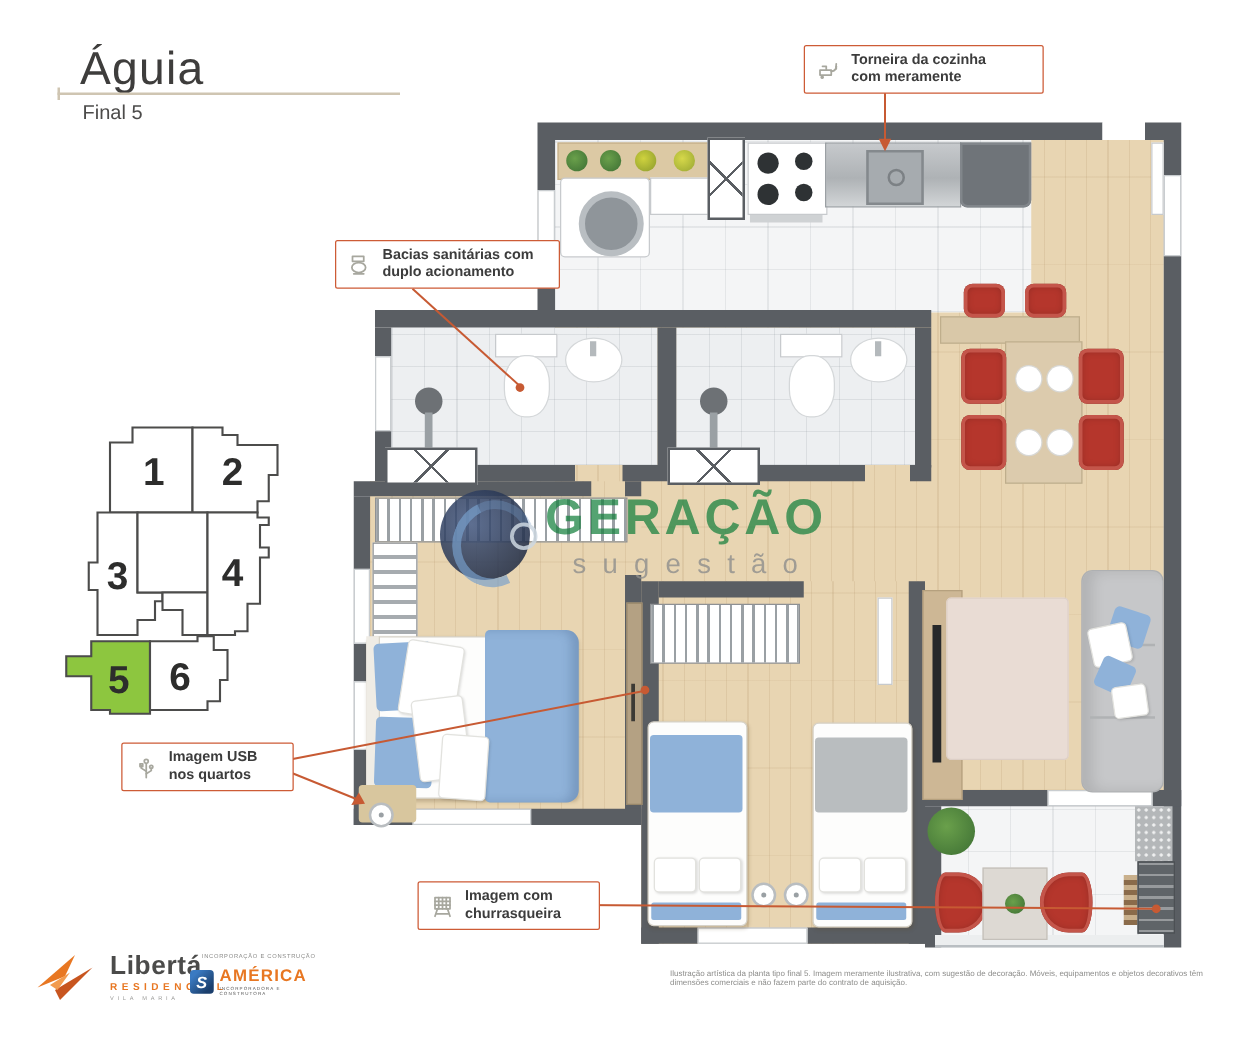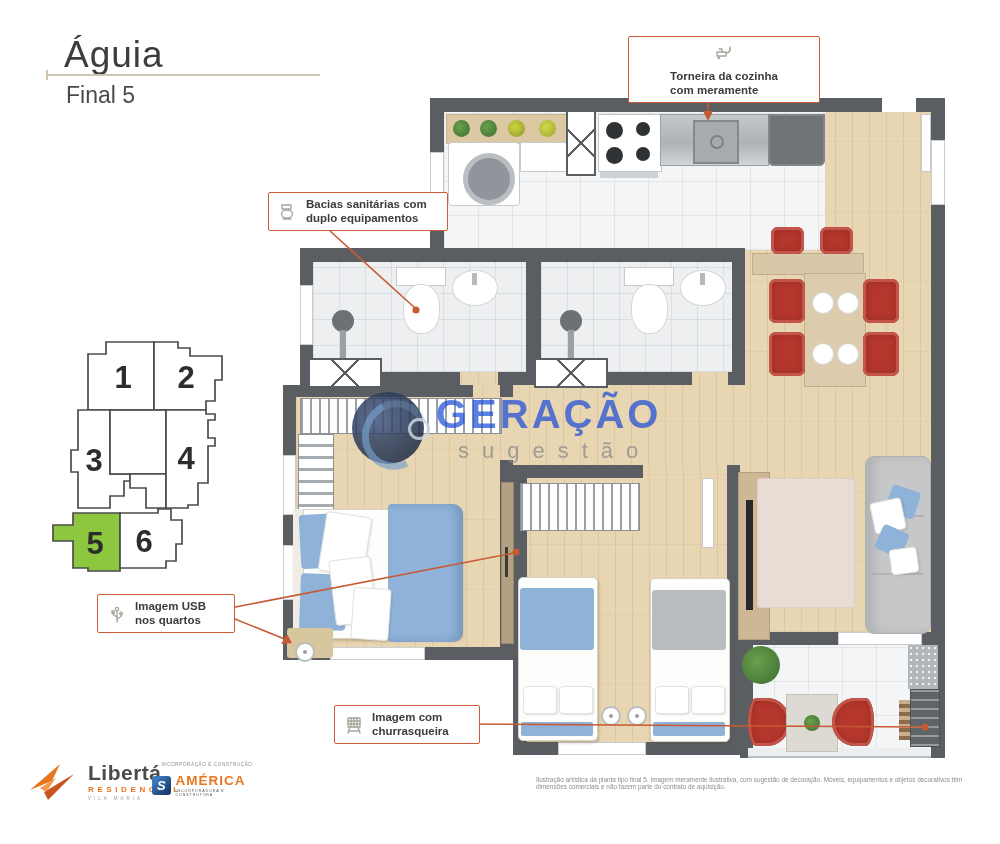--- a/index.html
+++ b/index.html
@@ -4,21 +4,21 @@
 <style>
   html,body{margin:0;padding:0;background:#fff;}
   body{width:1000px;height:844px;position:relative;overflow:hidden;
        font-family:"Liberation Sans",sans-serif;-webkit-font-smoothing:antialiased;}
   .abs{position:absolute;}
 
   
   .title{left:64px;top:34px;font-size:37px;color:#3e3d3c;letter-spacing:1px;font-weight:400;}
   .title-rule{left:46px;top:74px;width:274px;height:2px;background:#cfc5b2;}
   .title-tick{left:46px;top:70px;width:2px;height:10px;background:#cfc5b2;}
-  .subtitle{left:66px;top:82px;font-size:23px;color:#4c4b4a;}
+  .subtitle{left:66px;top:82px;font-size:16px;color:#4c4b4a;}
 
   
   .callout{position:absolute;background:#fff;border:1.5px solid #cd5b36;border-radius:2px;
            display:flex;align-items:center;gap:8px;padding:5px 9px;z-index:70;}
   .callout .txt{font-size:11.5px;font-weight:bold;color:#3c3c3c;line-height:1.18;}
   .callout svg{flex:0 0 auto;}
   .ico{stroke:#a7a79e;fill:none;stroke-width:1.4;stroke-linecap:round;stroke-linejoin:round;}
 
   
   .kp-unit{fill:#ffffff;stroke:#4c4c4b;stroke-width:1.7;}
@@ -57,21 +57,21 @@
   .plantdot{border-radius:50%;background:radial-gradient(circle at 40% 40%,#6aa04b,#3c6e33);}
 
   
   .wm{z-index:50;pointer-events:none;}
   .wm-circle{left:352px;top:392px;width:72px;height:72px;border-radius:50%;
              background:radial-gradient(circle at 35% 38%,#41557d,#131d33);opacity:.85;}
   .wm-crescent{left:362px;top:400px;width:52px;height:56px;border-radius:50%;
                border:7px solid rgba(120,160,205,.75);border-right-color:transparent;border-top-color:rgba(120,160,205,.35);
                opacity:.9;transform:rotate(20deg);}
   .wm-mag{left:408px;top:418px;width:16px;height:16px;border:3px solid rgba(205,215,225,.85);border-radius:50%;}
-  .wm-brand{left:436px;top:392px;font-size:40px;font-weight:bold;letter-spacing:3px;color:#1d4ed8;opacity:.72;}
+  .wm-brand{left:436px;top:392px;font-size:40px;font-weight:bold;letter-spacing:3px;color:#15803d;opacity:.72;}
   .wm-tag{left:458px;top:438px;font-size:22px;letter-spacing:13px;color:#8f8f8d;opacity:.8;}
 
   
   .lib-name{font-size:21px;color:#4b4b4a;font-weight:bold;letter-spacing:.5px;line-height:1;}
   .lib-res{font-size:8px;color:#e87722;font-weight:bold;letter-spacing:3.6px;margin-top:2px;}
   .lib-sub{font-size:4.5px;color:#9b9b99;letter-spacing:3px;margin-top:2px;}
   .am-head{font-size:4.6px;color:#8b8b89;letter-spacing:.6px;text-align:center;}
   .am-mark{width:19px;height:19px;border-radius:3px;background:linear-gradient(135deg,#3a7ac2 20%,#1b3f6d 80%);
            color:#fff;font-weight:bold;font-size:13px;font-style:italic;display:flex;align-items:center;justify-content:center;}
   .am-name{font-size:13.5px;font-weight:bold;color:#e87722;letter-spacing:1px;line-height:1;}
@@ -273,21 +273,21 @@
     <circle cx="416" cy="310" r="3.5" stroke="none"></circle>
     <line x1="230" y1="608" x2="514" y2="553"></line>
     <circle cx="516" cy="552" r="3.5" stroke="none"></circle>
     <line x1="230" y1="617" x2="287" y2="640"></line>
     <polygon points="292,643 281,644 287,634" stroke="none"></polygon>
     <line x1="462" y1="724" x2="924" y2="727"></line>
     <circle cx="925" cy="727" r="3.5" stroke="none"></circle>
   </g>
 </svg>
 
-<div class="callout" style="left:628px;top:36px;width:172px;flex-direction:column;">
+<div class="callout" style="left:643px;top:36px;width:172px;">
   <svg class="ico" width="20" height="20" viewBox="0 0 20 20">
     <path d="M3 10 h9 v4 h-9 z"></path>
       <path d="M12 11 c4 0 4 -3 4 -6"></path>
       <path d="M8 10 v-3 h-3"></path>
       <path d="M16 7 l0 2"></path>
       <path d="M4 16 c0 -1.5 1.5 -1.5 1.5 0 a0.8 0.8 0 0 1 -1.5 0"></path>
   </svg>
   <div class="txt">
     <div>Torneira da cozinha</div>
     <div>com meramente</div>
@@ -295,21 +295,21 @@
 </div>
 
 <div class="callout" style="left:268px;top:192px;width:160px;">
   <svg class="ico" width="20" height="20" viewBox="0 0 20 20">
     <rect x="4" y="3" width="9" height="4"></rect>
       <ellipse cx="9" cy="12" rx="5.5" ry="4"></ellipse>
       <path d="M5 17 h8"></path>
   </svg>
   <div class="txt">
     <div>Bacias sanitárias com</div>
-    <div>duplo equipamentos</div>
+    <div>duplo acionamento</div>
   </div>
 </div>
 
 <div class="callout" style="left:97px;top:594px;width:118px;">
   <svg class="ico" width="20" height="20" viewBox="0 0 20 20">
     <path d="M10 18 v-11"></path>
       <circle cx="10" cy="5" r="1.6"></circle>
       <path d="M10 13 l-4 -2.5 v-2"></path>
       <rect x="5" y="7" width="2.2" height="2.2"></rect>
       <path d="M10 15 l4 -2.5 v-2"></path>

